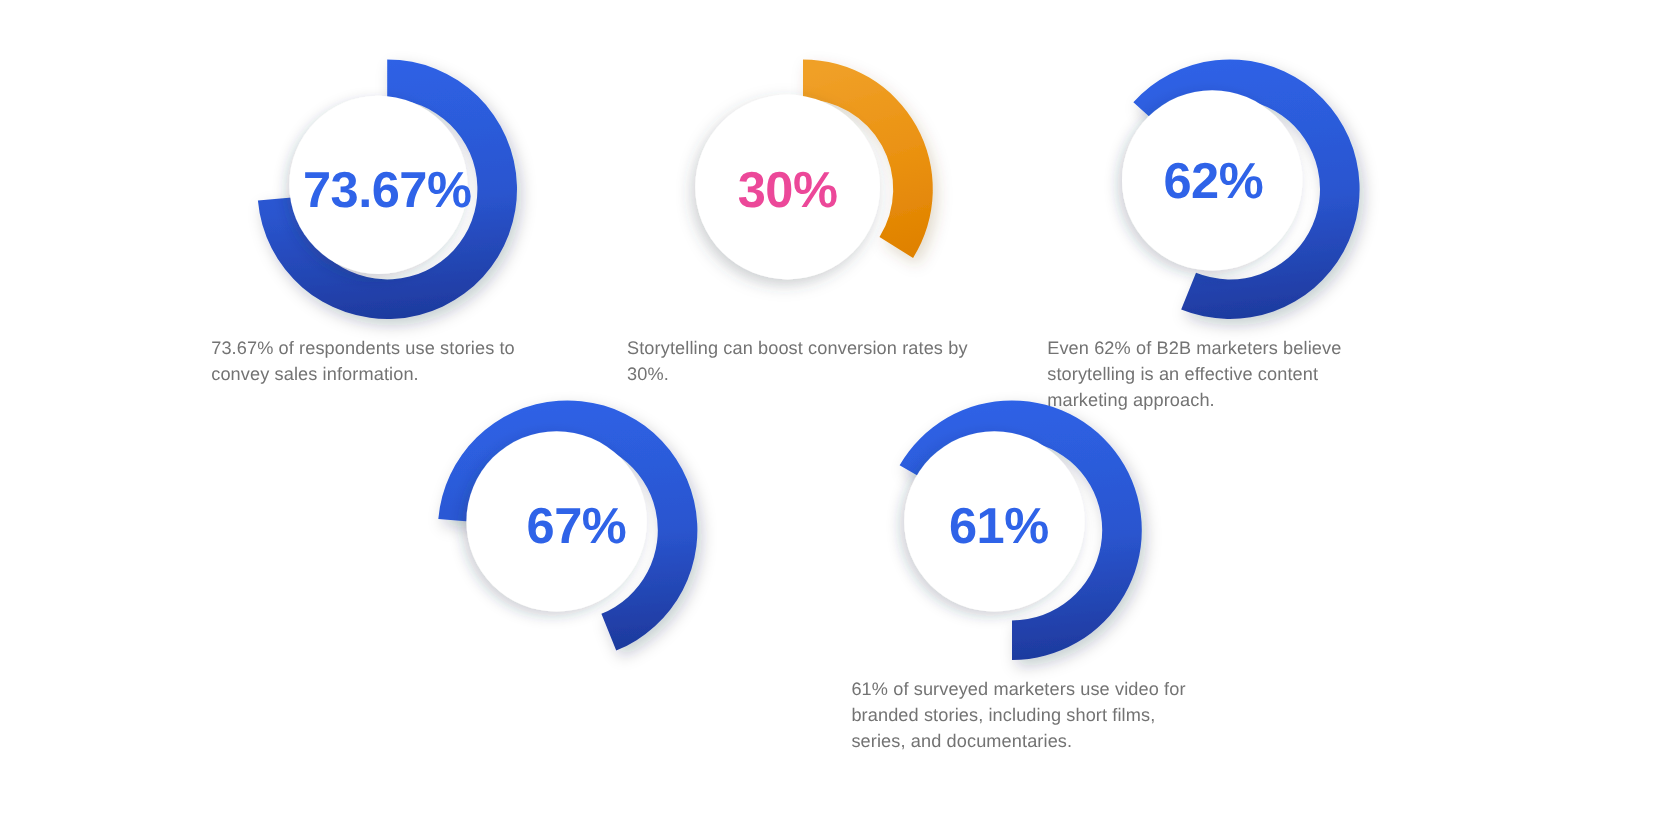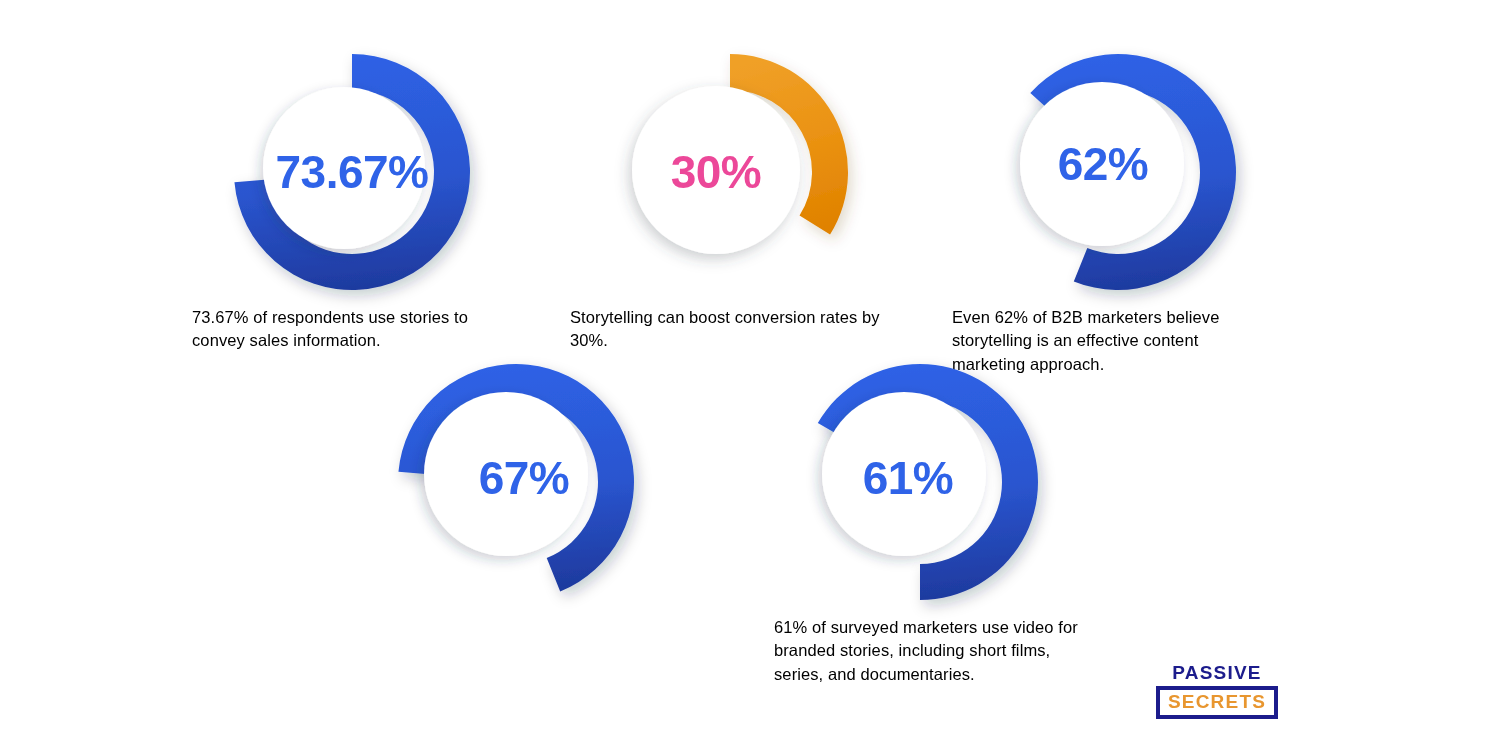--- a/index.html
+++ b/index.html
@@ -61,21 +61,21 @@
   }
 
   .pct-blue { color: #2f63e8; }
   .pct-orange { color: #ec4899; }
 
   .caption {
     margin-top: 14px;
     font-family: "Liberation Sans", sans-serif;
     font-size: 16.5px;
     line-height: 1.42;
-    color: #000000;
+    color: #737373;
     letter-spacing: 0.1px;
     width: 320px;
   }
 
   
   #card-0 { left: 190px; top: 52px; }
   #card-0 .donut-wrap { margin-left: 42px; }
   #card-0 .caption { margin-left: 2px; }
 
   #card-1 { left: 568px; top: 52px; }
@@ -254,20 +254,14 @@
         <path class="arc" fill="url(#grad-blue-4)" filter="url(#shadow-4)" d="M 17.80900235343624 60.999999999999986 A 118 118 0 1 1 120.00000000000004 238 L 120.00000000000003 202 A 82 82 0 1 0 48.985916889676034 79 Z"></path>
         <circle cx="104" cy="112" r="82" fill="#ffffff" filter="url(#innershadow-4)"></circle>
       </svg>
       <div class="pct-label" style="left:-12px; top:-4px;">
         <span class="pct-blue">61%</span>
       </div>
     </div>
     <div class="caption">61% of surveyed marketers use video for branded stories, including short films, series, and documentaries.</div>
   </div>
 
-  <div id="brand-logo">
-    <span class="brand-top">PASSIVE</span>
-    <span class="brand-box">
-      <span class="brand-bottom">SECRETS</span>
-    </span>
-  </div>
 
 </div>
 
 </body></html>

